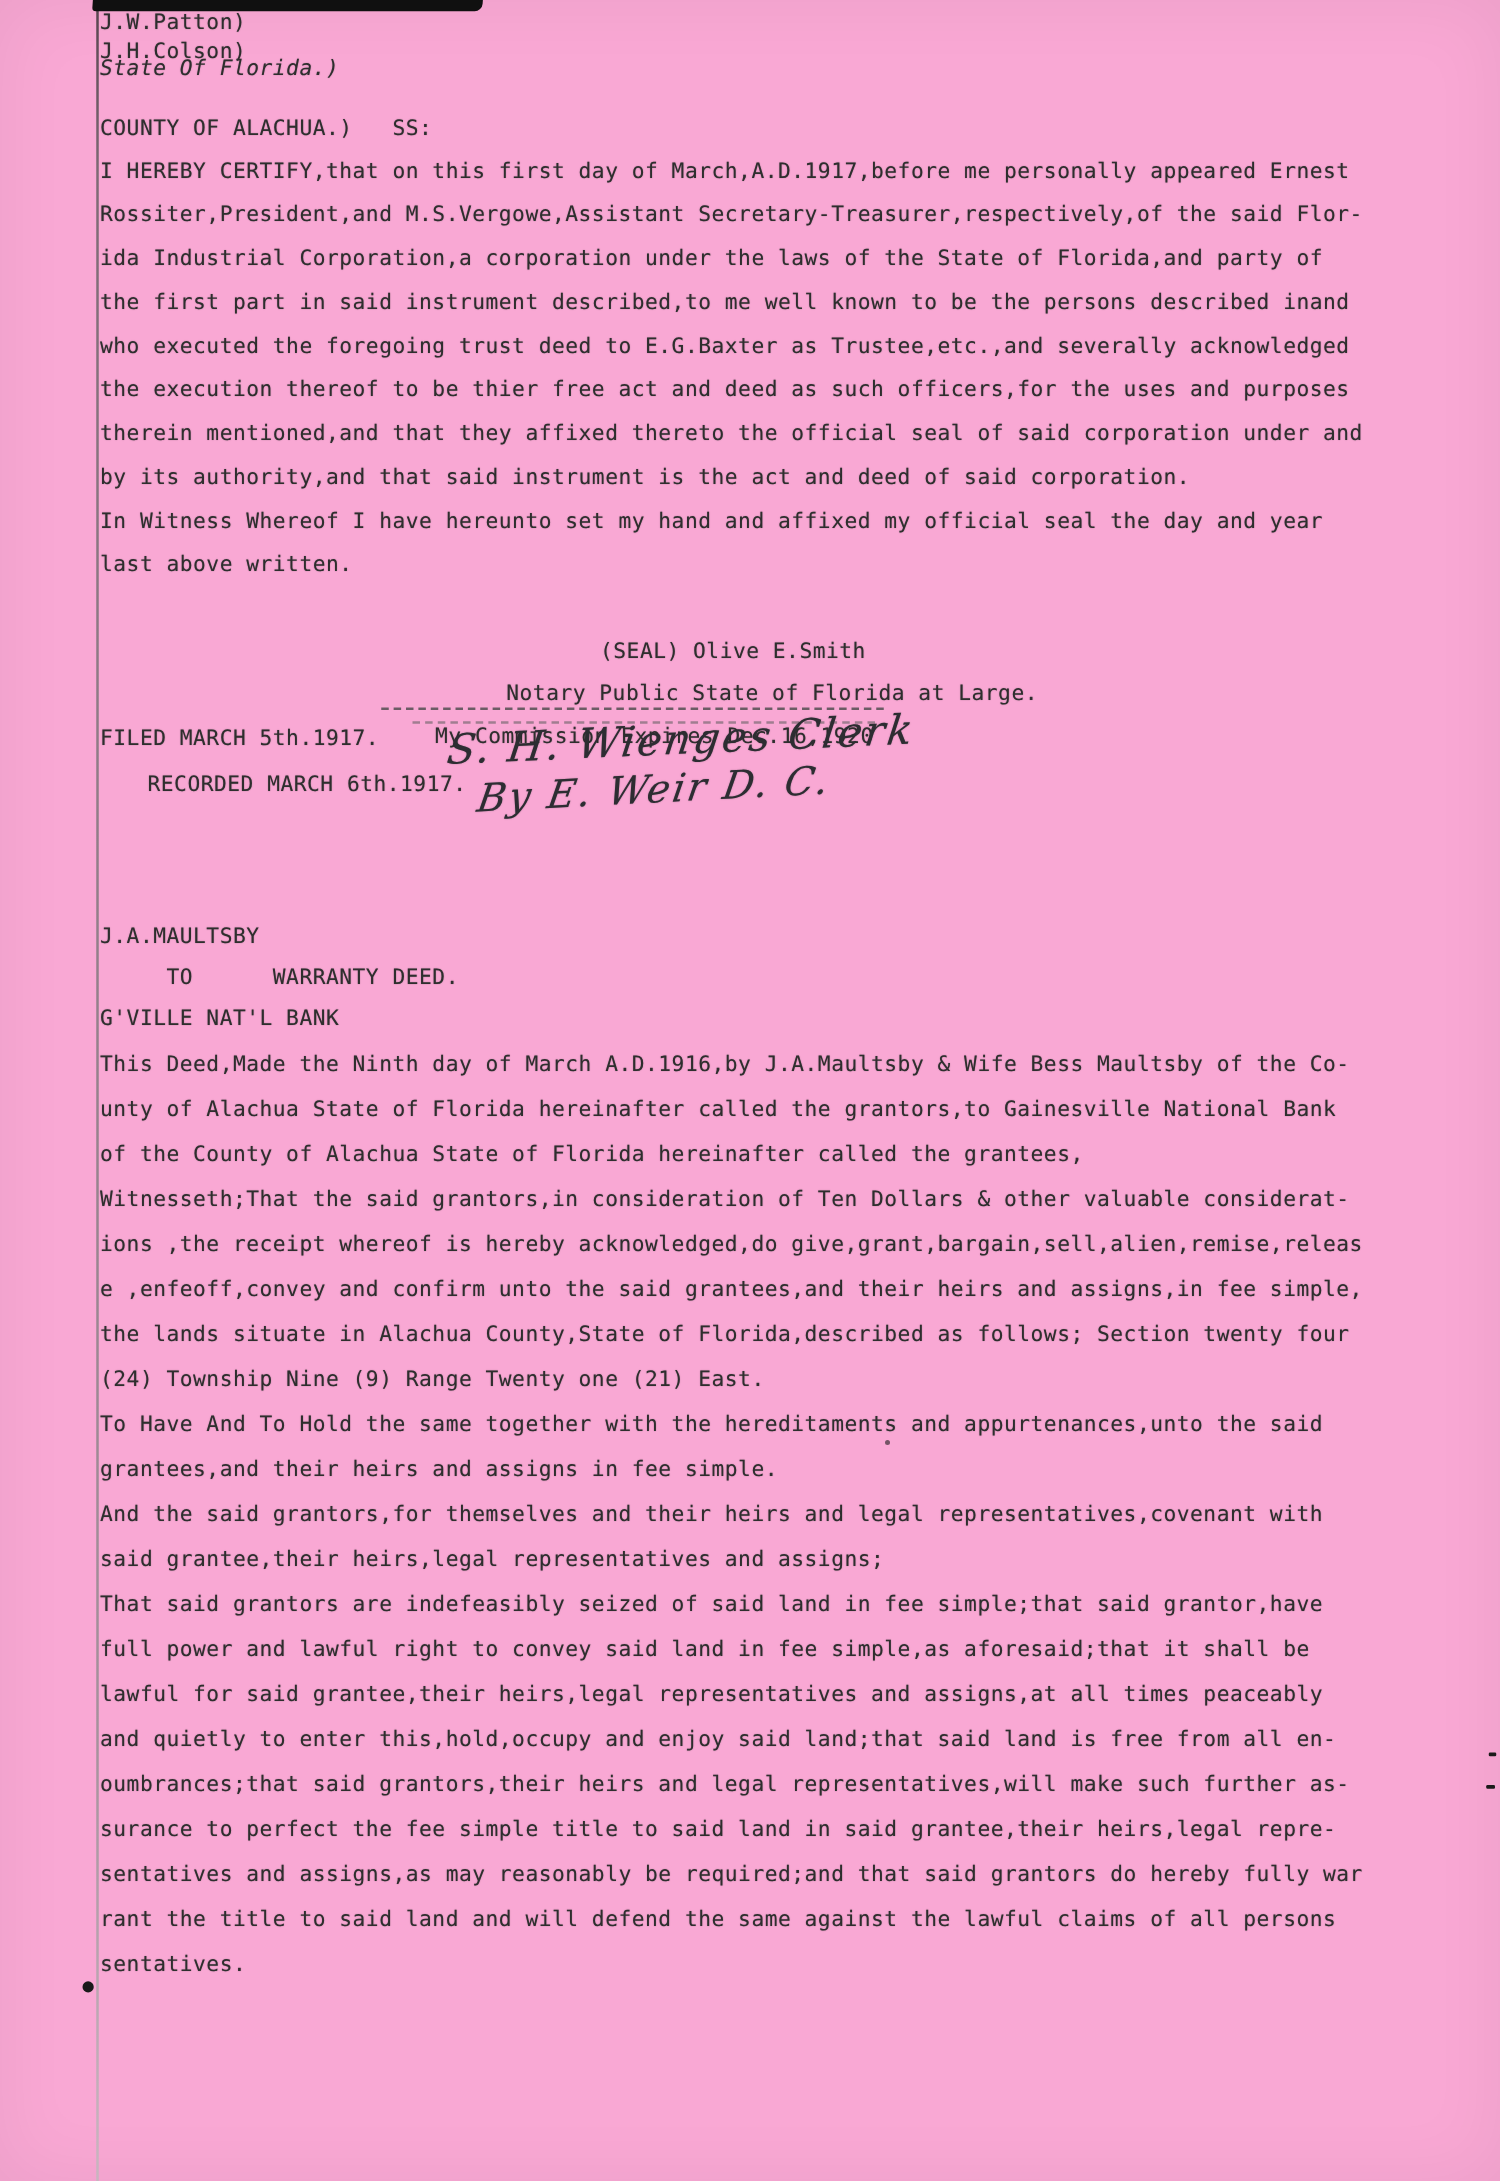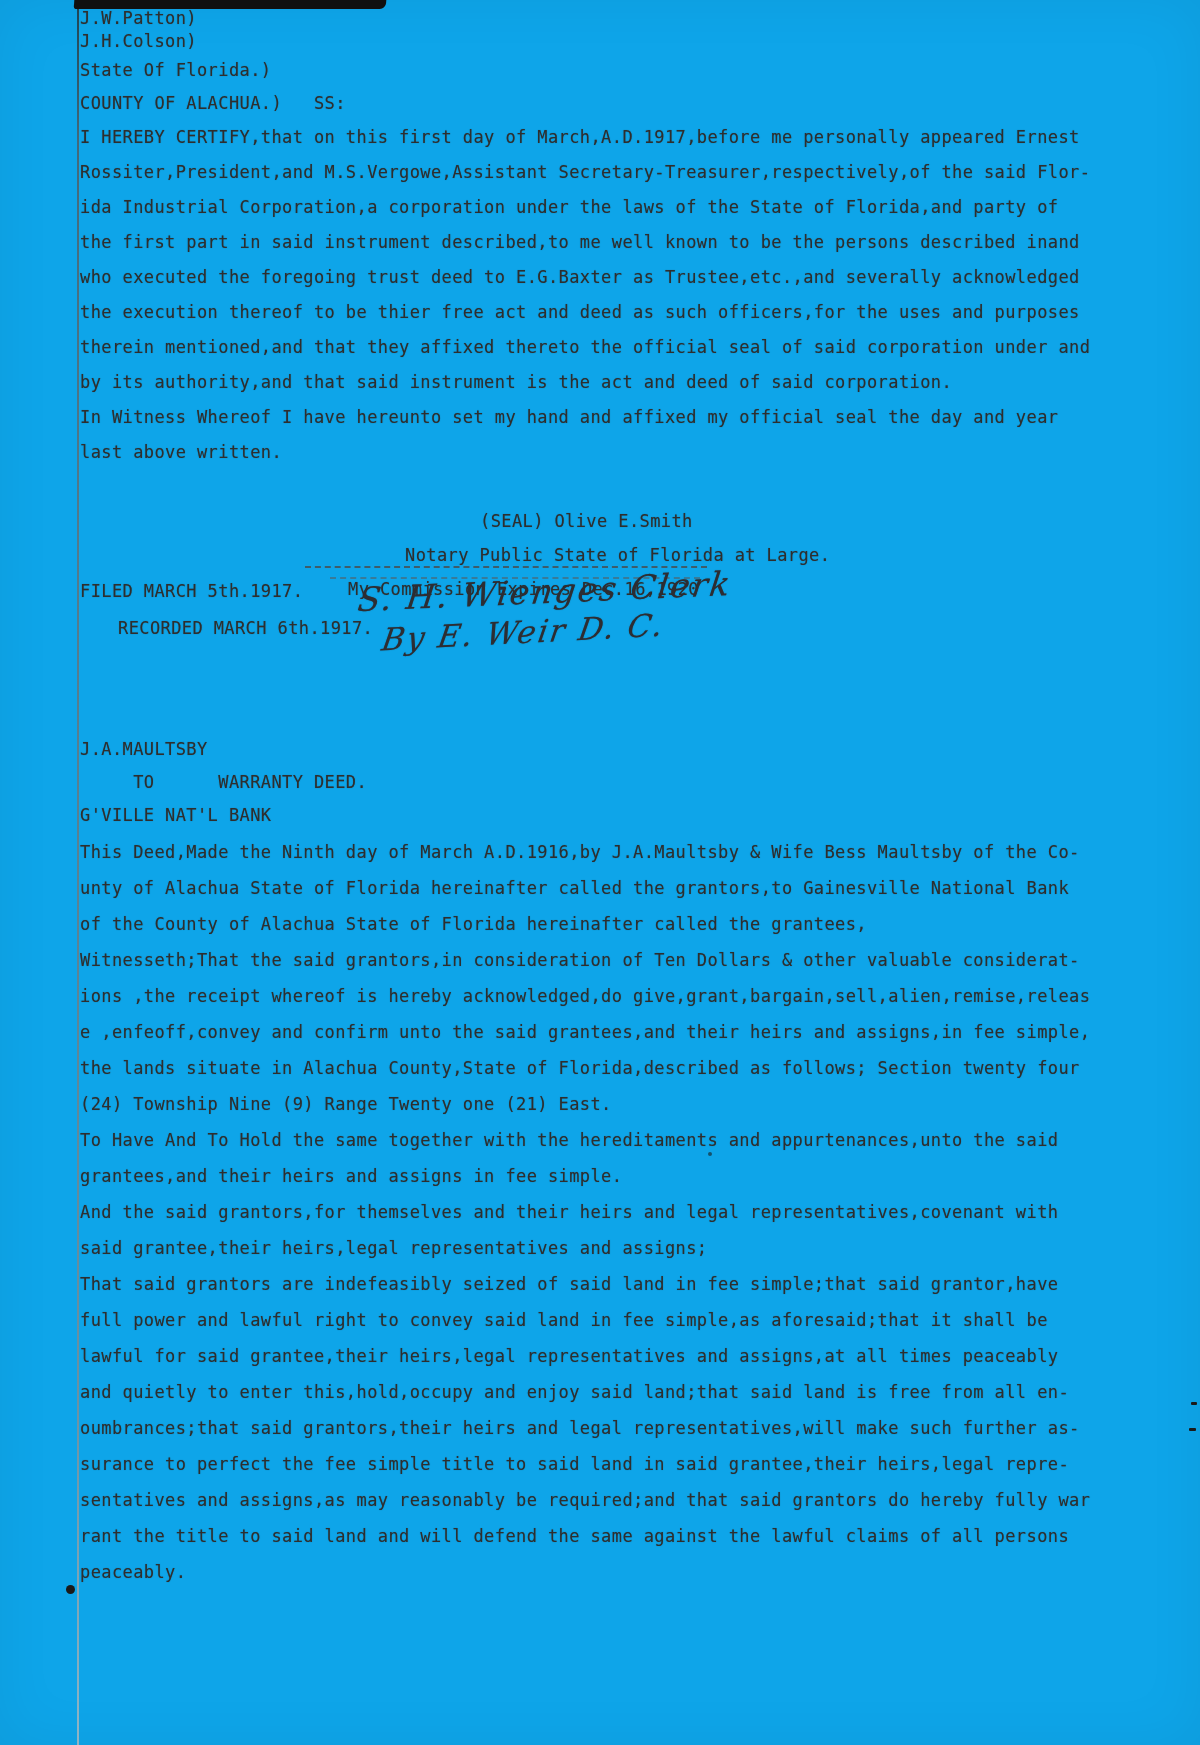--- a/index.html
+++ b/index.html
@@ -1,20 +1,20 @@
 <!DOCTYPE html>
 <html><head>
 <meta charset="utf-8">
 <style>
   html,body{margin:0;padding:0;background:#888;}
   .page{
     position:relative;
     width:1200px;height:1745px;
     margin:0 auto;
-    background:#0ea5e9;
+    background:#f9a8d4;
     overflow:hidden;
     font-family:"DejaVu Sans Mono", monospace;
     color:#2c2c2c;
     box-shadow:inset 0 0 60px rgba(0,0,0,0.06);
   }
   .line{
     white-space:pre;
     font-size:17px;
     letter-spacing:0.4px;
     line-height:35px;
@@ -79,21 +79,21 @@
   <div class="speck a"></div>
   <div class="speck b"></div>
   <div class="speck c"></div>
   <div class="speck d"></div>
 
   <div class="block tight" style="left:80px;top:7px;">
     <div class="line">J.W.Patton)</div>
     <div class="line">J.H.Colson)</div>
   </div>
 
-  <div class="block" style="left:80px;top:53px;">
+  <div class="block" style="left:80px;top:38px;font-style:italic;">
     <div class="line">State Of Florida.)</div>
   </div>
   <div class="block" style="left:80px;top:86px;">
     <div class="line">COUNTY OF ALACHUA.)   SS:</div>
   </div>
 
   <div class="block" style="left:80px;top:120px;">
     <div class="line">I HEREBY CERTIFY,that on this first day of March,A.D.1917,before me personally appeared Ernest</div>
     <div class="line">Rossiter,President,and M.S.Vergowe,Assistant Secretary-Treasurer,respectively,of the said Flor-</div>
     <div class="line">ida Industrial Corporation,a corporation under the laws of the State of Florida,and party of</div>
@@ -148,16 +148,16 @@
     <div class="line">And the said grantors,for themselves and their heirs and legal representatives,covenant with</div>
     <div class="line">said grantee,their heirs,legal representatives and assigns;</div>
     <div class="line">That said grantors are indefeasibly seized of said land in fee simple;that said grantor,have</div>
     <div class="line">full power and lawful right to convey said land in fee simple,as aforesaid;that it shall be</div>
     <div class="line">lawful for said grantee,their heirs,legal representatives and assigns,at all times peaceably</div>
     <div class="line">and quietly to enter this,hold,occupy and enjoy said land;that said land is free from all en-</div>
     <div class="line">oumbrances;that said grantors,their heirs and legal representatives,will make such further as-</div>
     <div class="line">surance to perfect the fee simple title to said land in said grantee,their heirs,legal repre-</div>
     <div class="line">sentatives and assigns,as may reasonably be required;and that said grantors do hereby fully war</div>
     <div class="line">rant the title to said land and will defend the same against the lawful claims of all persons</div>
-    <div class="line">peaceably.</div>
+    <div class="line">sentatives.</div>
   </div>
 
 </div>
 
 </body></html>

